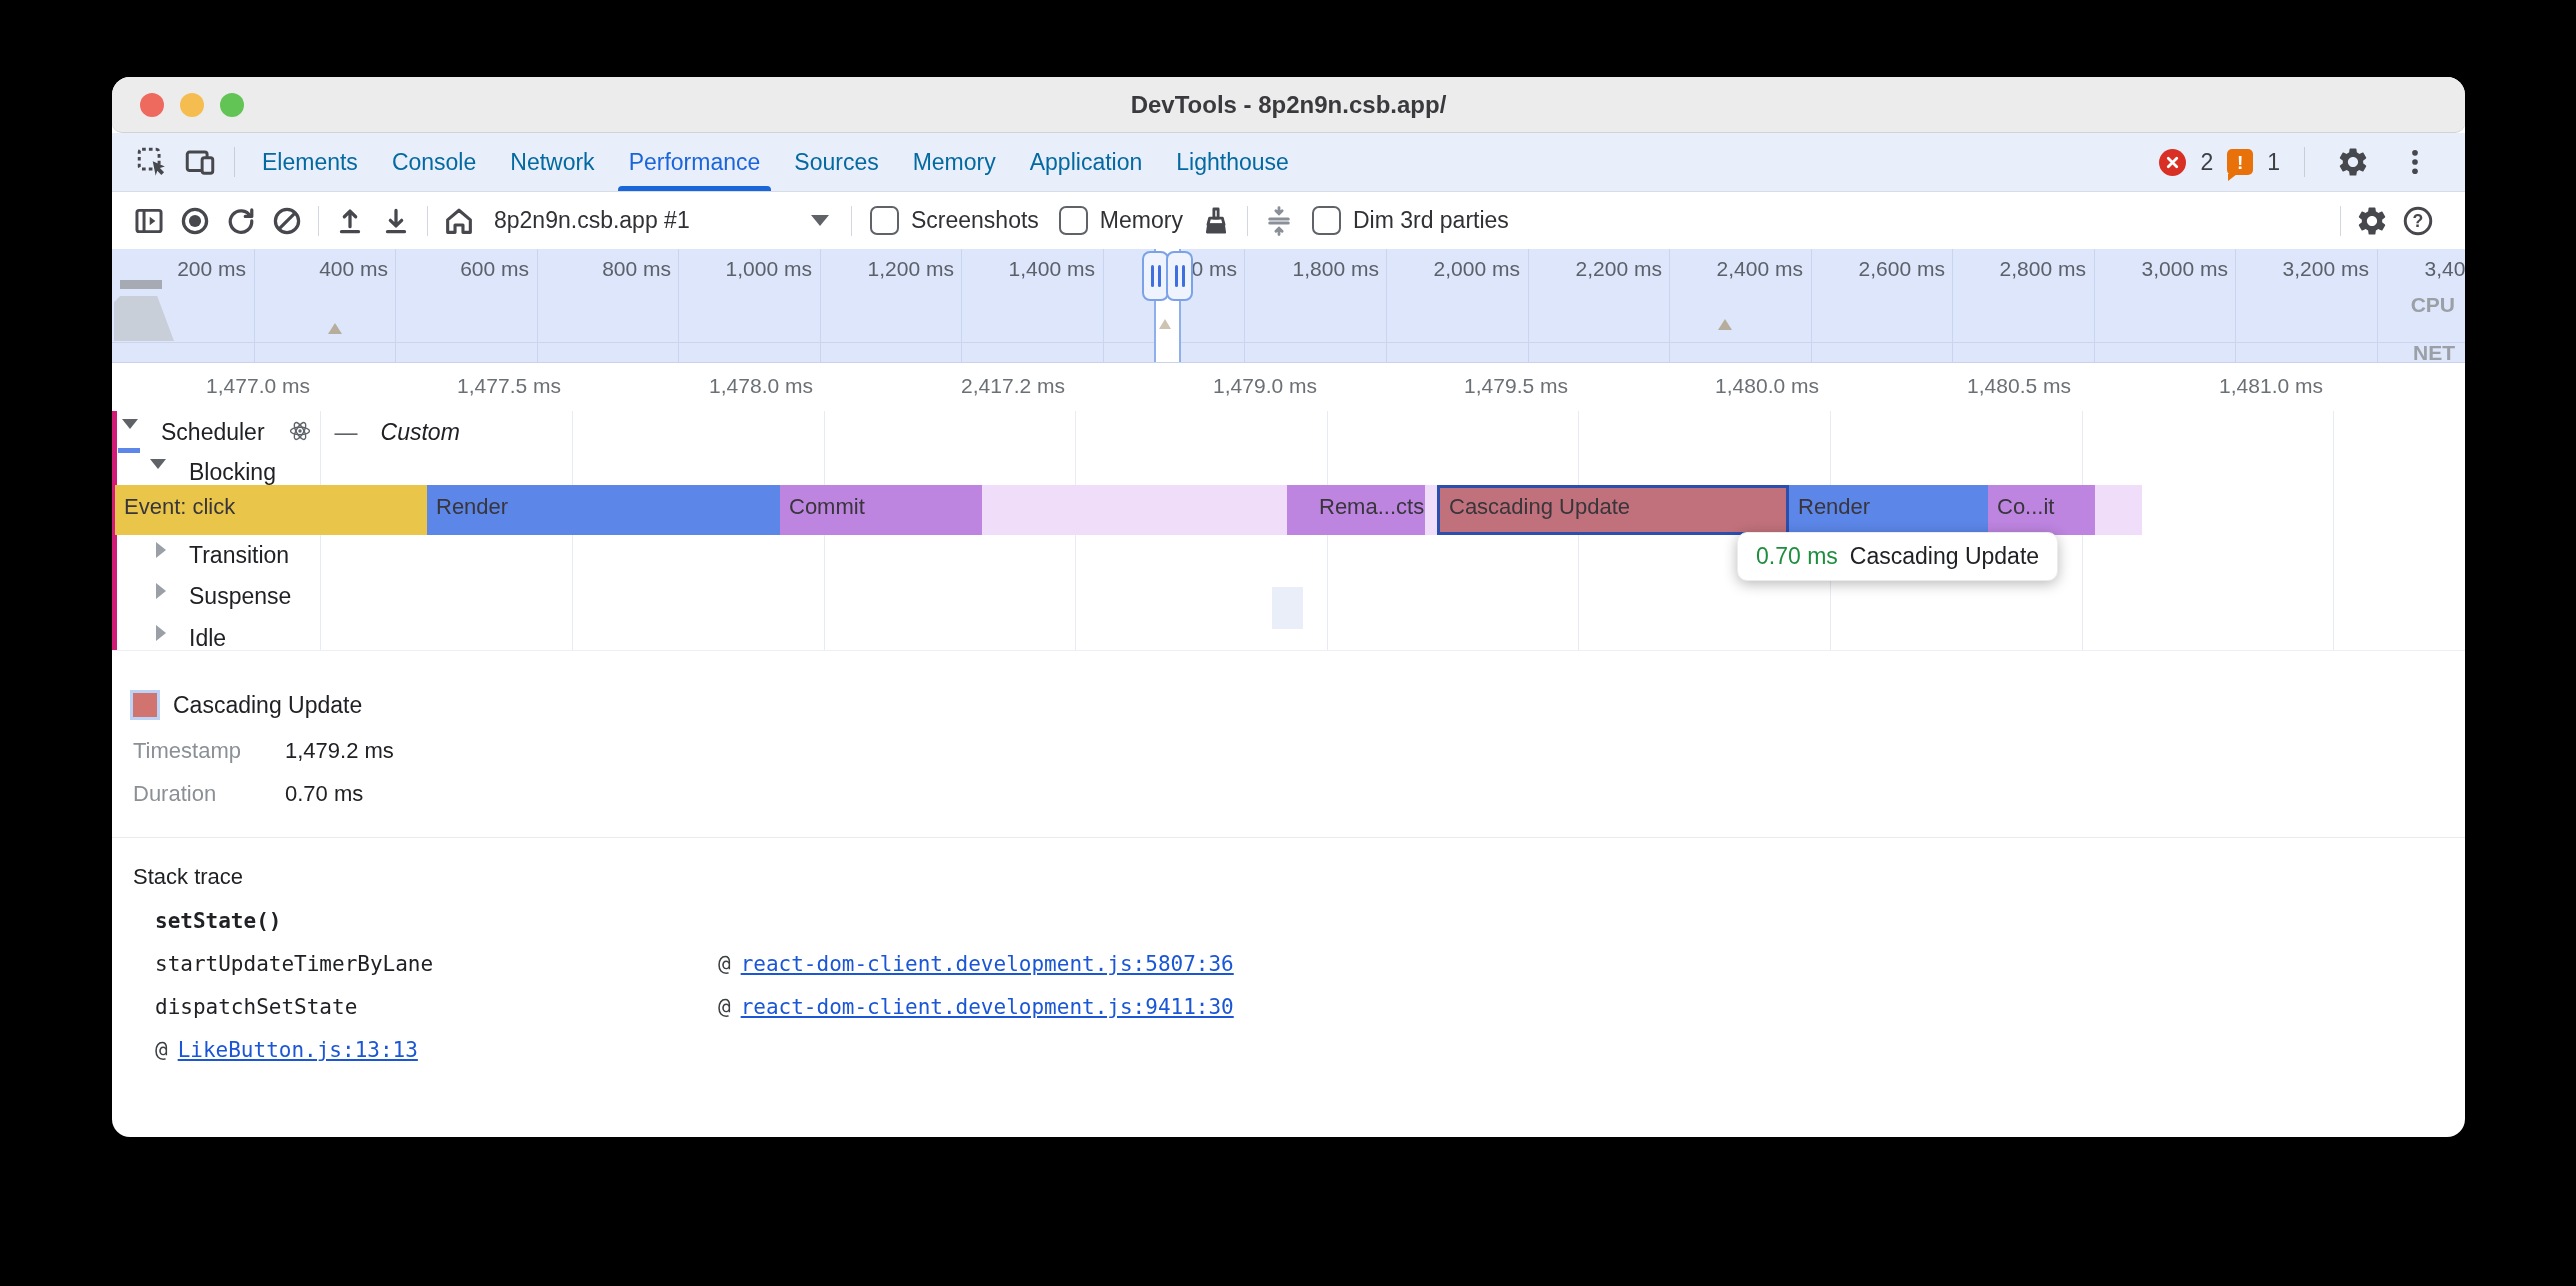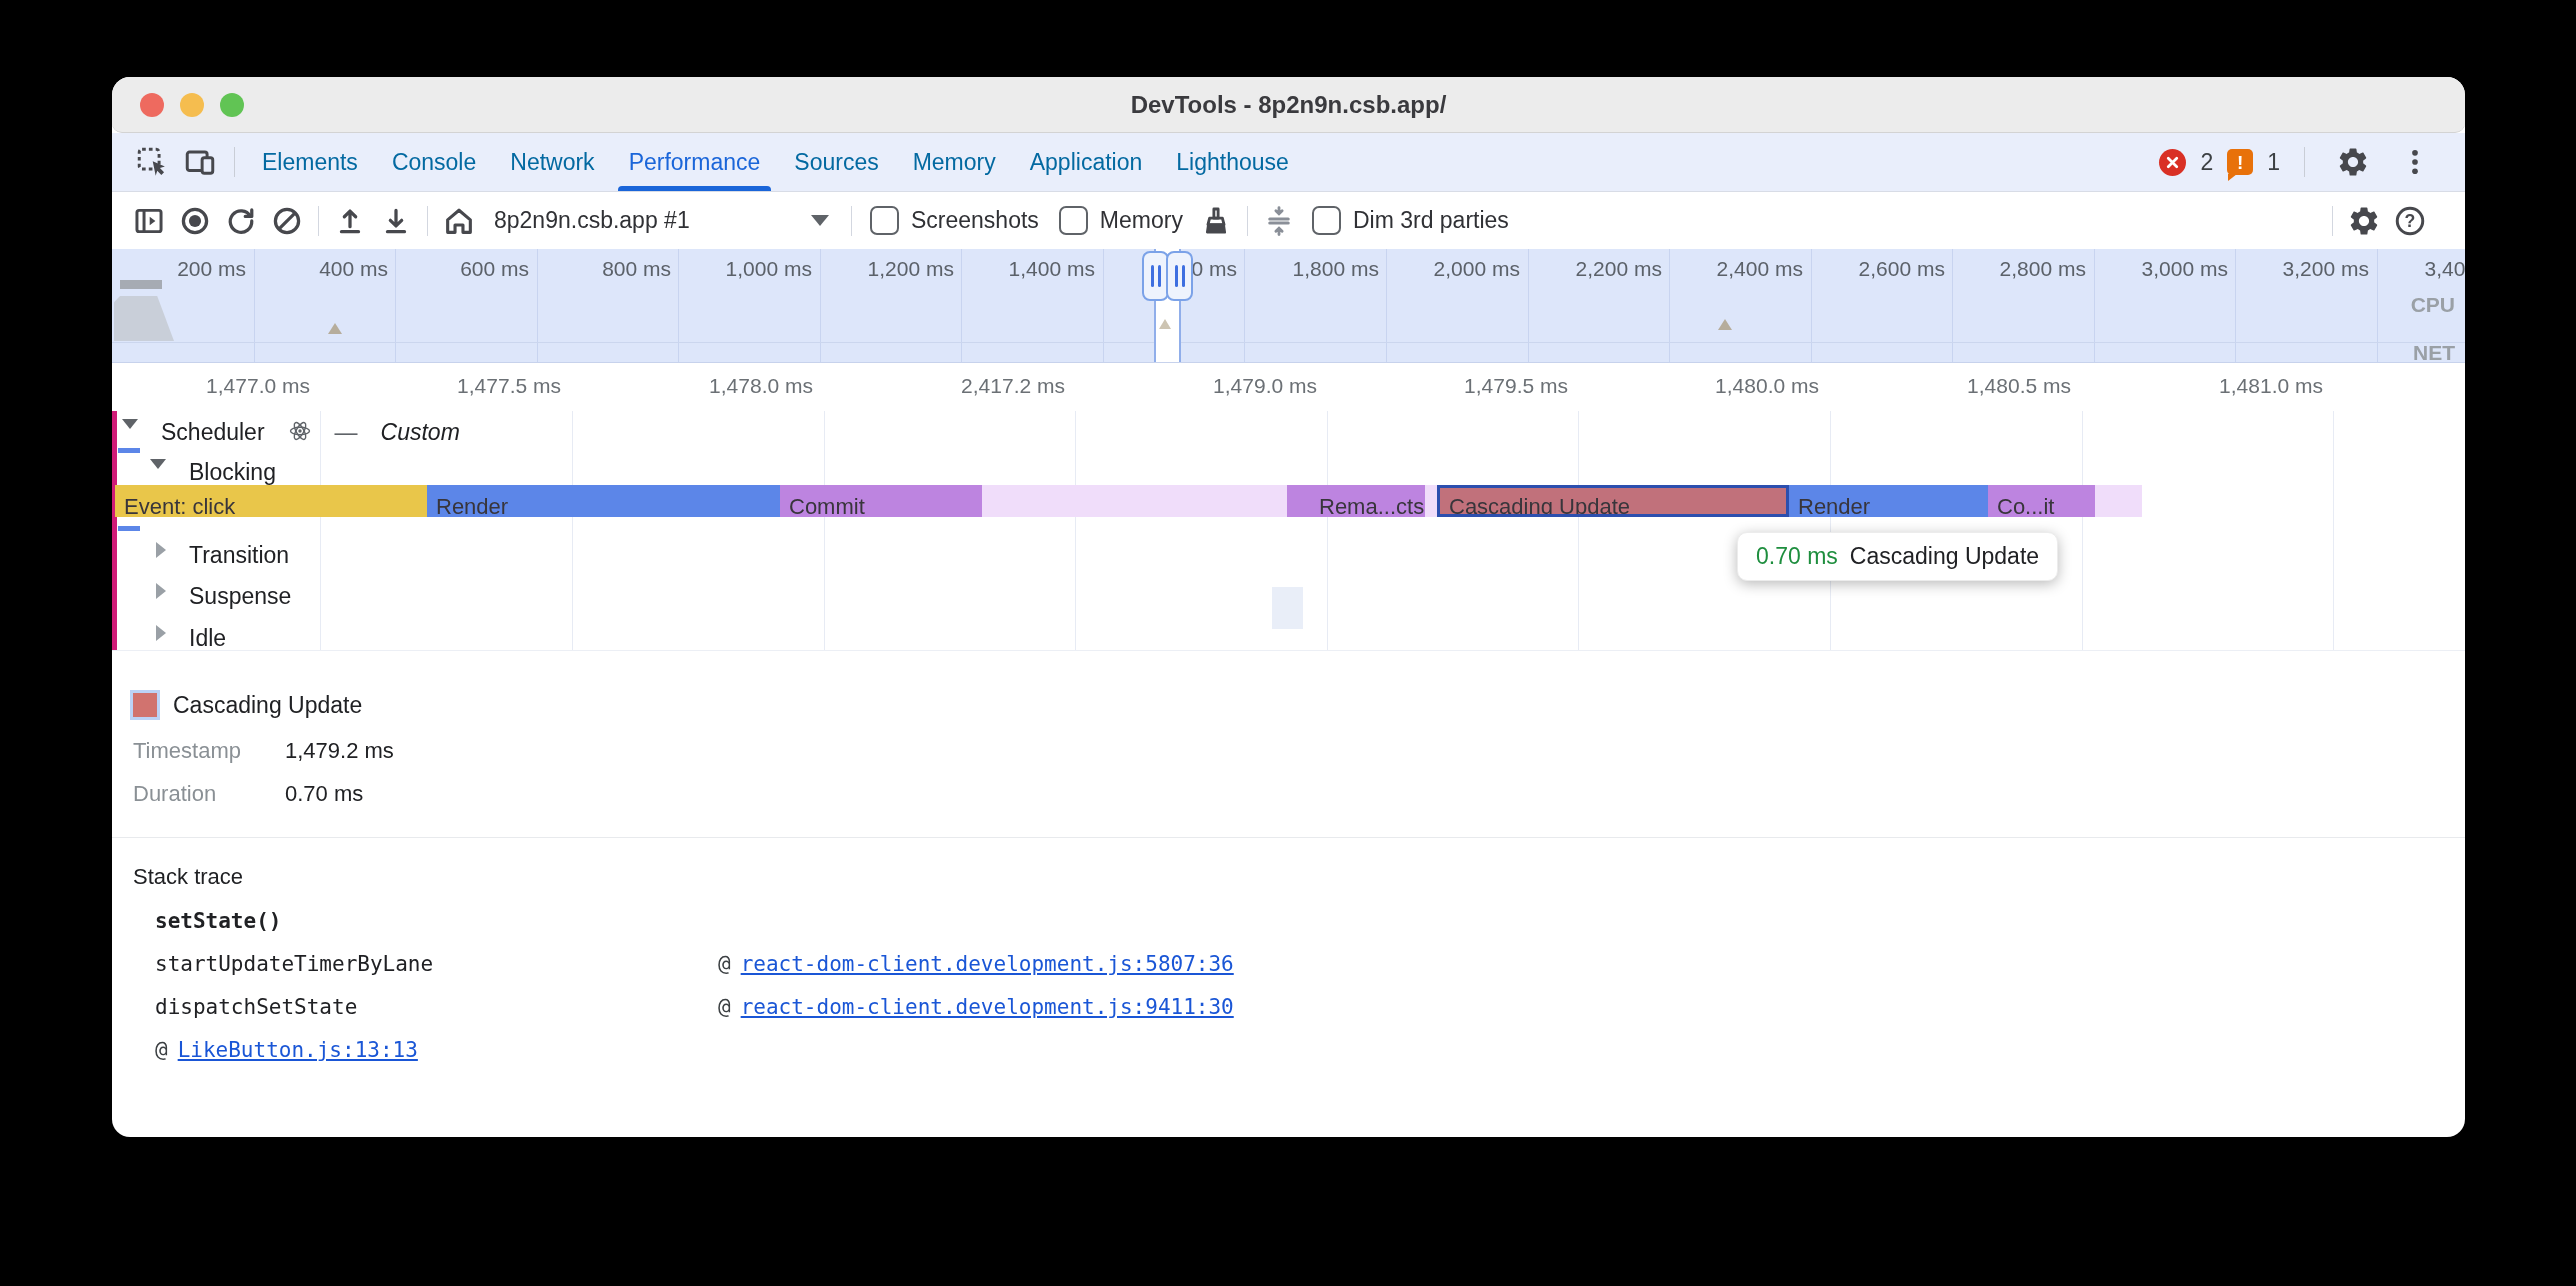--- a/index.html
+++ b/index.html
@@ -21,21 +21,21 @@
   .ptab{height:100%;display:flex;align-items:center;padding:0 17px;font-size:23px;color:#0369a1;position:relative;flex:none;}
   .ptab.active{color:#1a65d9;}
   .ptab.active::after{content:'';position:absolute;left:6px;right:6px;bottom:0;height:5px;background:#1a65d9;border-radius:4px 4px 0 0;}
   .pt-right{margin-left:auto;display:flex;align-items:center;gap:14px;padding-right:26px;}
   .badge-num{font-size:23px;color:#3c4043;}
   .err-badge{width:27px;height:27px;border-radius:50%;background:#d93025;display:flex;align-items:center;justify-content:center;}
   .warn-badge{width:26px;height:26px;border-radius:5px;background:#e8710a;position:relative;display:flex;align-items:center;justify-content:center;}
   .warn-badge::after{content:'';position:absolute;left:1px;bottom:-6px;border-left:9px solid #e8710a;border-bottom:7px solid transparent;}
   .warn-mark{color:#fff;font-weight:700;font-size:19px;line-height:1;}
   
-  .toolbar{height:57px;background:#fff;display:flex;align-items:center;padding:0 8px 0 14px;}
+  .toolbar{height:57px;background:#fff;display:flex;align-items:center;padding:0 0 0 14px;}
   .tbtn{width:46px;height:46px;display:flex;align-items:center;justify-content:center;flex:none;}
   .tsep{width:1px;height:30px;background:#d3d7e0;margin:0 8px;flex:none;}
   .dd{display:flex;align-items:center;justify-content:space-between;width:335px;padding:0 14px 0 12px;font-size:23px;color:#303135;flex:none;}
   .caret{width:0;height:0;border-left:9px solid transparent;border-right:9px solid transparent;border-top:11px solid #5f6368;}
   .check{display:flex;align-items:center;margin:0 10px;flex:none;font-size:23px;color:#303135;}
   .cbox{width:25px;height:25px;border:2.5px solid #5f6368;border-radius:7px;background:#fff;margin-right:12px;flex:none;}
   .tb-right{margin-left:auto;display:flex;align-items:center;padding-right:24px;}
   
   .minimap{height:113px;background:#dde6fa;border-bottom:1px solid #c7d2ec;position:relative;overflow:hidden;}
   .mgrid{position:absolute;top:0;bottom:0;width:1px;background:#c8d4f0;}
@@ -56,21 +56,21 @@
   
   .tracks{height:239px;background:#fff;position:relative;border-bottom:1px solid #eceff5;overflow:hidden;}
   .tgrid{position:absolute;top:0;bottom:0;width:1px;background:#e7ebf4;}
   .magenta-line{position:absolute;left:0;top:0;bottom:0;width:5px;background:#d01b77;}
   .blue-dash{position:absolute;left:6px;width:22px;height:5px;background:#5c86e8;}
   .lane{position:absolute;display:flex;align-items:flex-start;font-size:23px;color:#202124;gap:23px;}
   .tri-down{width:0;height:0;border-left:8px solid transparent;border-right:8px solid transparent;border-top:10px solid #5f6368;flex:none;}
   .tri-right{width:0;height:0;border-top:8px solid transparent;border-bottom:8px solid transparent;border-left:10px solid #9aa0a6;flex:none;}
   .custom-tag{font-style:italic;color:#202124;}
   .dash-sep{color:#5f6368;}
-  .bar{position:absolute;top:74px;height:32px;line-height:43px;font-size:22px;color:#38353b;
+  .bar{position:absolute;top:74px;height:50px;line-height:43px;font-size:22px;color:#38353b;
        padding-left:9px;box-sizing:border-box;white-space:nowrap;overflow:hidden;}
   .bar.selected{border:3px solid #2c4fae;line-height:37px;}
   .faint-rect{position:absolute;left:1160px;top:176px;width:31px;height:42px;background:#e9eef8;}
   .tooltip{position:absolute;left:1625px;top:121px;background:#fff;border:1px solid #ececec;border-radius:10px;
            box-shadow:0 3px 14px rgba(0,0,0,.28);padding:10px 18px;font-size:23px;white-space:nowrap;display:flex;gap:12px;align-items:center;}
   .tt-dur{color:#1e8e3e;}
   .tt-name{color:#202124;}
   
   .gapstrip{height:16px;background:#fff;}
   .bottombar{height:58px;background:#eaeffb;border-top:1px solid #e2e6f0;border-bottom:1px solid #dde1ec;

